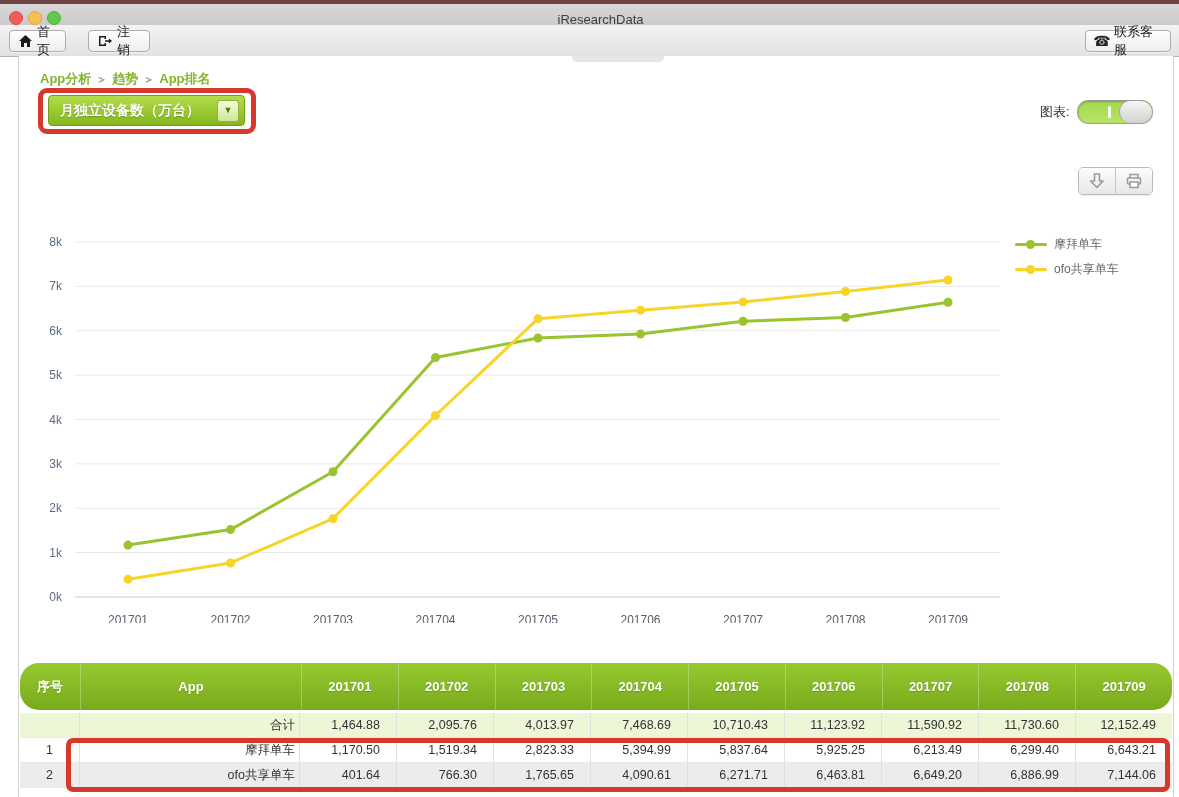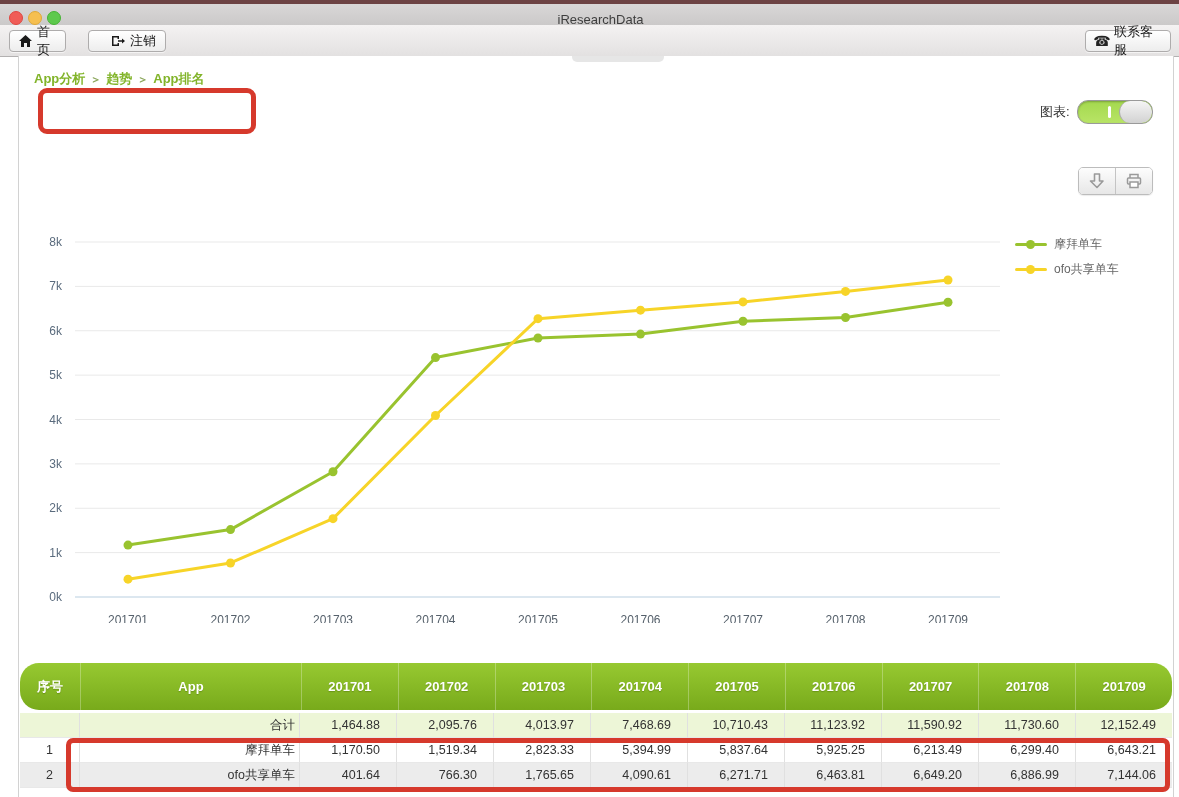--- a/index.html
+++ b/index.html
@@ -18,32 +18,32 @@
     font-size:13px;color:#3e3e3e;padding-left:11px;}
 
   .toolbar{position:absolute;left:0;top:25px;width:1179px;height:31px;
     background:linear-gradient(#f4f2f2,#e3e1e1);border-bottom:1px solid #b3b1b1;}
   .tb-btn{position:absolute;top:5px;height:22px;border:1px solid #aeacac;border-radius:4px;
     background:linear-gradient(#ffffff,#ededed);display:flex;align-items:center;gap:5px;
     padding:0 9px;font-size:13px;color:#1a1a1a;box-sizing:border-box;
     box-shadow:0 1px 0 rgba(255,255,255,.6);}
   .tb-btn .ic{width:14px;height:14px;display:inline-flex;align-items:center;justify-content:center;}
   .btn-home{left:9px;width:57px;}
-  .btn-logout{left:88px;width:78px;justify-content:flex-end;}
+  .btn-logout{left:88px;width:62px;justify-content:flex-end;}
   .btn-contact{left:1085px;width:86px;}
   .phone-glyph{font-size:14px;line-height:14px;color:#222;}
 
   
   .content-frame{position:absolute;left:18px;top:56px;width:1154px;height:741px;
     border-left:1px solid #d2d2d2;border-right:1px solid #d2d2d2;background:#fff;}
   .page-tab{position:absolute;left:572px;top:56px;width:92px;height:6px;
     background:#e6e6e6;border-radius:0 0 5px 5px;}
 
   
-  .breadcrumb{position:absolute;left:34px;top:70px;font-size:13px;font-weight:bold;color:#82b42a;}
+  .breadcrumb{position:absolute;left:40px;top:70px;font-size:13px;font-weight:bold;color:#82b42a;}
   .breadcrumb a{color:#82b42a;text-decoration:none;cursor:pointer;}
   .crumb-sep{color:#8aa65a;font-weight:bold;font-size:11px;padding:0 5px;}
 
   
   .anno-box-a{position:absolute;left:38px;top:88px;width:218px;height:46px;
     border:5px solid #d6392c;border-radius:9px;box-sizing:border-box;z-index:9;}
   .metric-dd{position:absolute;left:48px;top:95px;width:197px;height:31px;
     background:linear-gradient(#b3dd4a,#84b71e);border:1px solid #6f9f14;border-radius:4px;
     box-sizing:border-box;display:flex;align-items:center;cursor:pointer;}
   .metric-dd .dd-label{flex:1;color:#fff;font-weight:bold;font-size:14px;padding-left:11px;
@@ -150,20 +150,26 @@
   </div>
 
   <div class="content-frame"></div>
   <div class="page-tab"></div>
 
   <div class="breadcrumb">
     <a>App分析</a><span class="crumb-sep">＞</span><a>趋势</a><span class="crumb-sep">＞</span><a>App排名</a>
   </div>
 
   <div class="anno-box-a"></div>
+  <div class="metric-dd">
+    <span class="dd-label">月独立设备数（万台）</span>
+    <span class="dd-arrow-box">
+        <span>▼</span>
+      </span>
+  </div>
 
   <div class="toggle-row">
     <span class="toggle-label">图表:</span>
     <div class="toggle">
       <div class="on-bar"></div>
       <div class="knob"></div>
     </div>
   </div>
 
   <div class="export-group">

